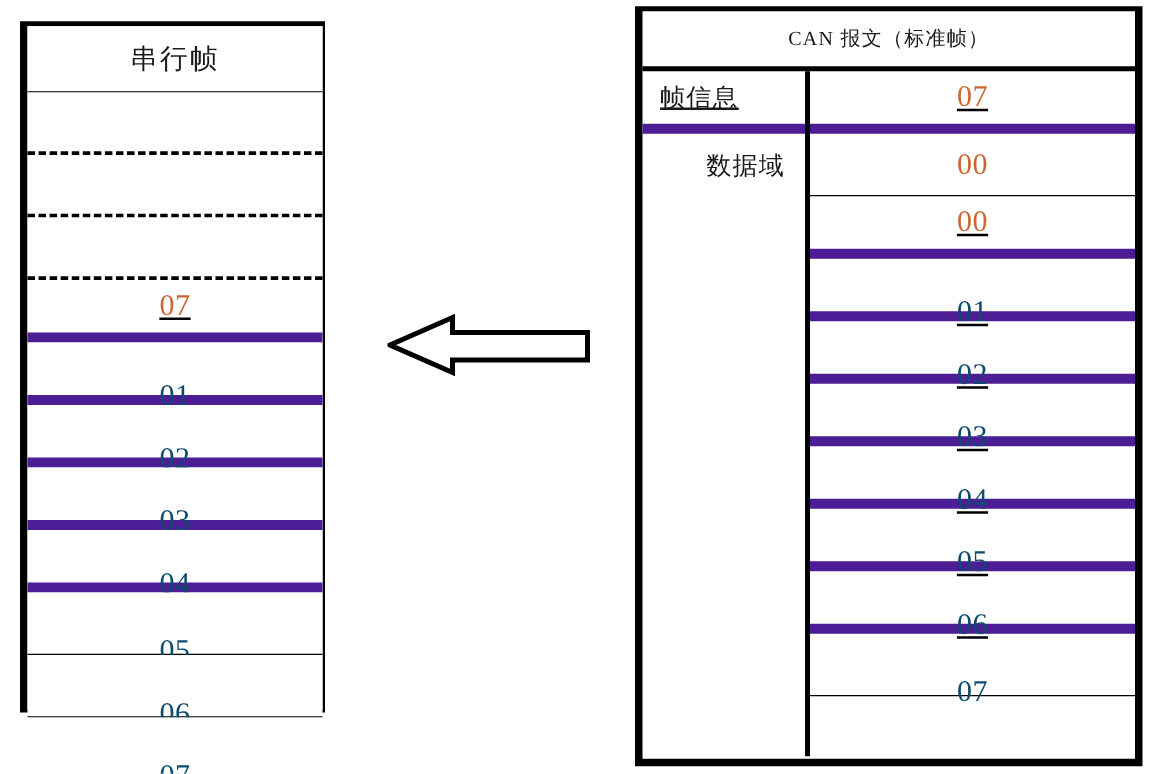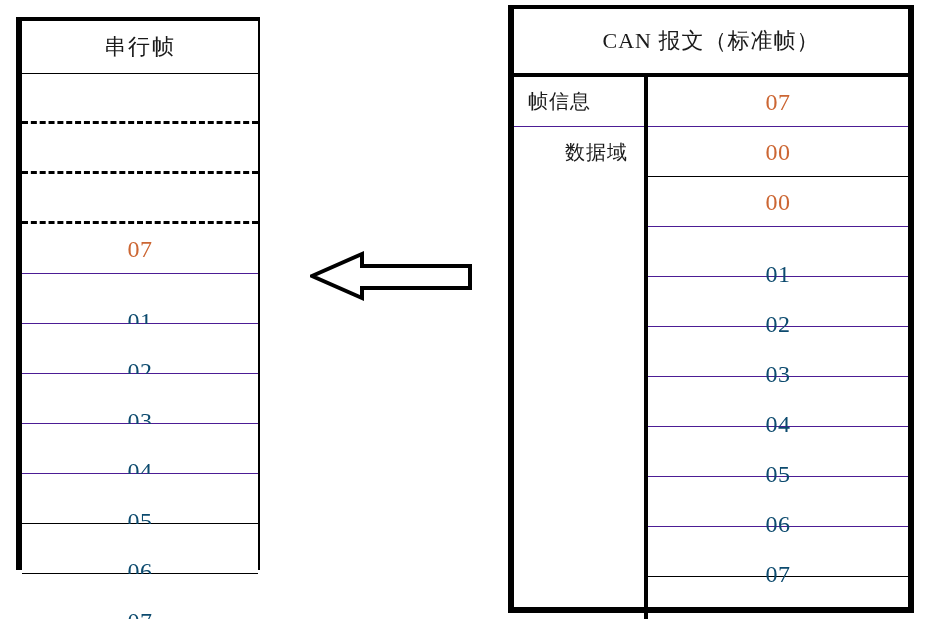--- a/index.html
+++ b/index.html
@@ -52,21 +52,21 @@
     font-size: 22px;
     color: #1a1a1a;
     letter-spacing: 2px;
   }
   .sf-dashed-cell {
     height: 50px;
     border-bottom: 3px dashed #000;
   }
   .sf-dashed-cell.first { border-top: 0; }
   .sf-val-row { height: 50px; }
-  .b-thick   { border-bottom: 1px solid #4c1d95; }
+  .b-thick   { border-bottom: 8px solid #4c1d95; text-decoration: underline; }
   .b-thin    { border-bottom: 1.5px solid #000; }
 
   
   #transfer-arrow {
     position: absolute;
     left: 310px;
     top: 250px;
     width: 162px;
     height: 52px;
   }
@@ -79,26 +79,26 @@
     width: 406px;
     height: 608px;
     border-left: 6px solid #000;
     border-right: 6px solid #000;
     border-top: 4px solid #000;
     border-bottom: 6px solid #000;
     box-sizing: border-box;
     background: #fff;
   }
   #can-header {
-    height: 68px;
+    height: 48px;
     box-sizing: border-box;
     display: flex;
     align-items: center;
     justify-content: center;
-    font-size: 22px;
+    font-size: 16px;
     color: #1a1a1a;
     letter-spacing: 1px;
     border-bottom: 4px solid #000;
   }
   #can-body {
     position: relative;
     height: 548px;
   }
   
   #can-label-col {

